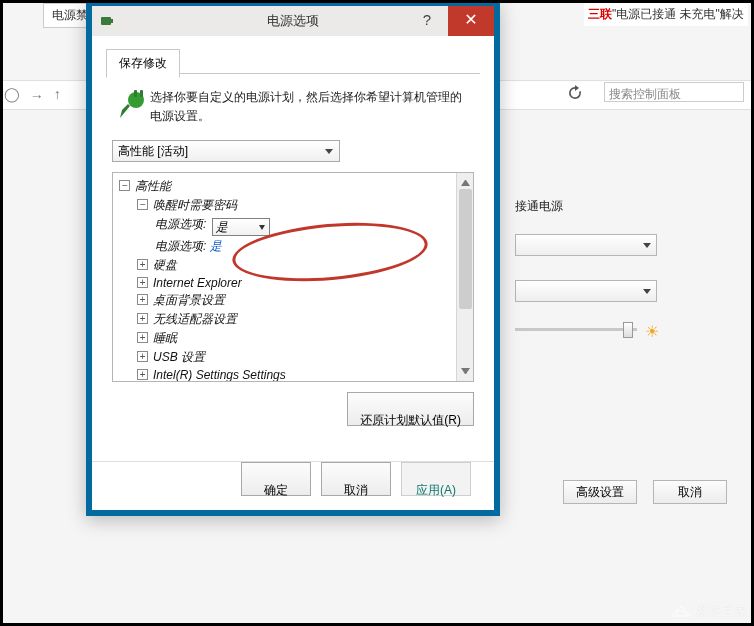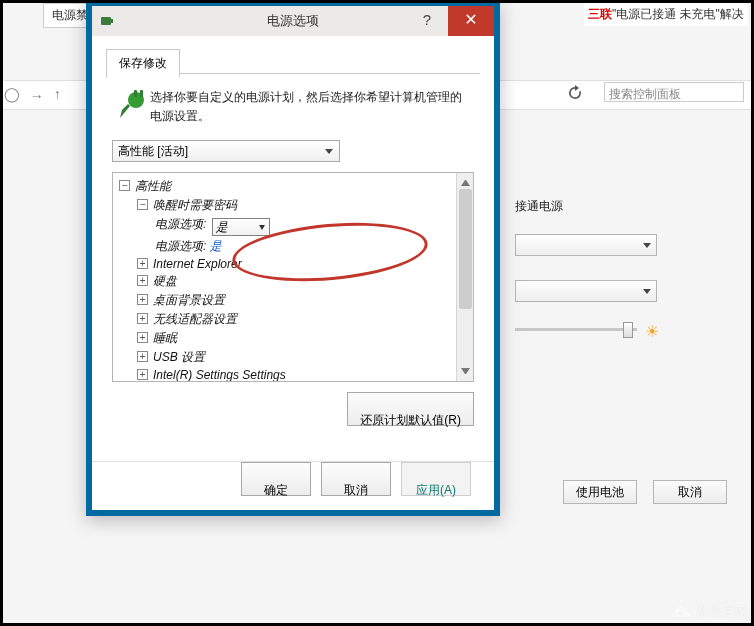--- a/index.html
+++ b/index.html
@@ -98,21 +98,21 @@
 <div class="bg-search"><span>搜索控制面板</span></div>
 
 <div class="bg-label1">接通电源</div>
 <div class="bg-dropdown1"></div>
 <div class="bg-dropdown2"></div>
 <div class="bg-slider">
   <div class="track"></div>
   <div class="thumb"></div>
   <span class="sun">☀</span>
 </div>
-<div class="bg-btn-save">使用电池</div>
+<div class="bg-btn-save">高级设置</div>
 <div class="bg-btn-cancel">取消</div>
 
 <div class="dialog">
   <div class="titlebar">
     <div class="icon">
       <svg viewBox="0 0 18 18">
           <rect x="3" y="5" width="10" height="8" rx="1" fill="#3a7a3a"></rect>
           <rect x="13" y="7" width="2" height="4" fill="#3a7a3a"></rect>
         </svg>
     </div>
@@ -148,22 +148,22 @@
           <li class="lvl0"><span class="pm">−</span><span class="label">高性能</span></li>
           <li class="lvl1"><span class="pm">−</span><span class="label">唤醒时需要密码</span></li>
           <li class="lvl2">
             <span class="label">电源选项:</span>
             <span class="val-combo"><span class="v">是</span></span>
           </li>
           <li class="lvl2">
             <span class="label">电源选项:</span>
             <span class="label link">是</span>
           </li>
+          <li class="lvl1"><span class="pm">+</span><span class="label">硬盘</span></li>
           <li class="lvl1"><span class="pm">+</span><span class="label">Internet Explorer</span></li>
-          <li class="lvl1"><span class="pm">+</span><span class="label">硬盘</span></li>
           <li class="lvl1"><span class="pm">+</span><span class="label">桌面背景设置</span></li>
           <li class="lvl1"><span class="pm">+</span><span class="label">无线适配器设置</span></li>
           <li class="lvl1"><span class="pm">+</span><span class="label">睡眠</span></li>
           <li class="lvl1"><span class="pm">+</span><span class="label">USB 设置</span></li>
           <li class="lvl1"><span class="pm">+</span><span class="label">Intel(R) Settings Settings</span></li>
         </ul>
       </div>
       <div class="tree-scrollbar">
         <div class="arrow up"></div>
         <div class="thumb"></div>

